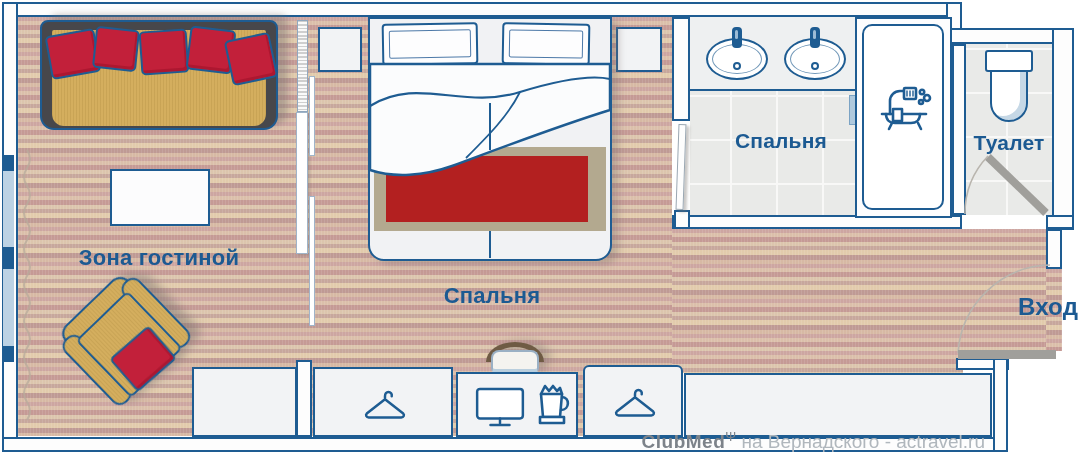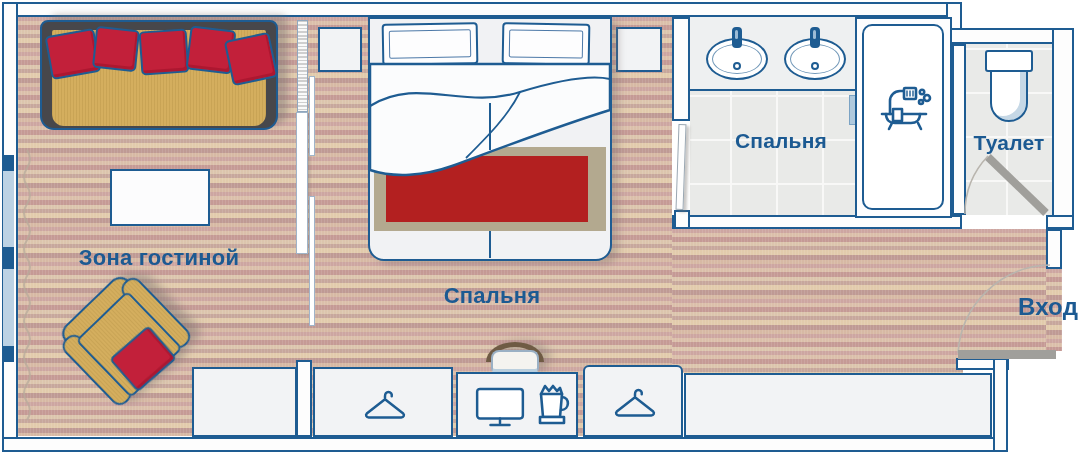--- a/index.html
+++ b/index.html
@@ -190,14 +190,18 @@
     <path d="M958 353 A94 94 0 0 1 1050 265" fill="none" stroke="#b9b5ae" stroke-width="1.6"></path>
     <rect x="958" y="350" width="98" height="9" fill="#a09f9b"></rect>
   </svg>
 
   <div class="lbl" style="left:159px;top:258px;font-size:22px;">Зона гостиной</div>
   <div class="lbl" style="left:492px;top:296px;font-size:22px;">Спальня</div>
   <div class="lbl" style="left:781px;top:141px;font-size:21px;">Спальня</div>
   <div class="lbl" style="left:1009px;top:143px;font-size:21px;text-align:center;">Туалет</div>
   <div class="lbl" style="left:1048px;top:307px;font-size:24px;">Вход</div>
 
+  <div style="right:95px;top:429px;height:22px;font-size:19px;white-space:nowrap;">
+    <span style="position:static;color:#7d838a;font-weight:bold;letter-spacing:.5px;">ClubMed</span><span style="position:static;color:#7d838a;font-size:13px;vertical-align:super;">Ψ</span>
+    <span style="position:static;color:#b0b7bd;">на Вернадского - actravel.ru</span>
+  </div>
 
 </div>
 
 </body></html>

